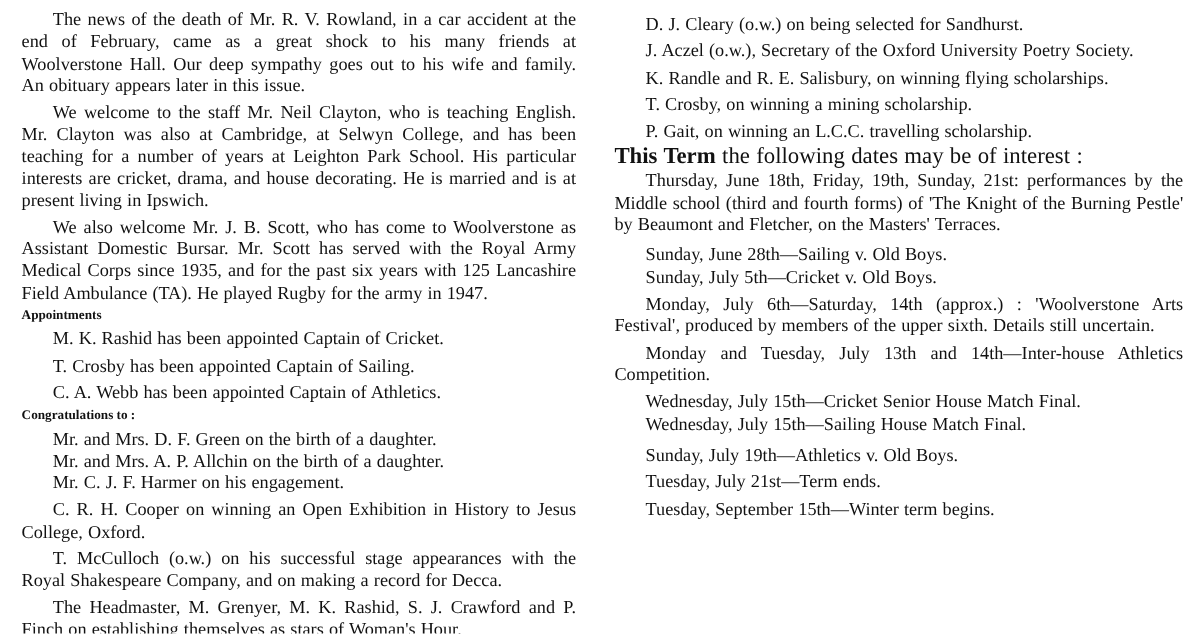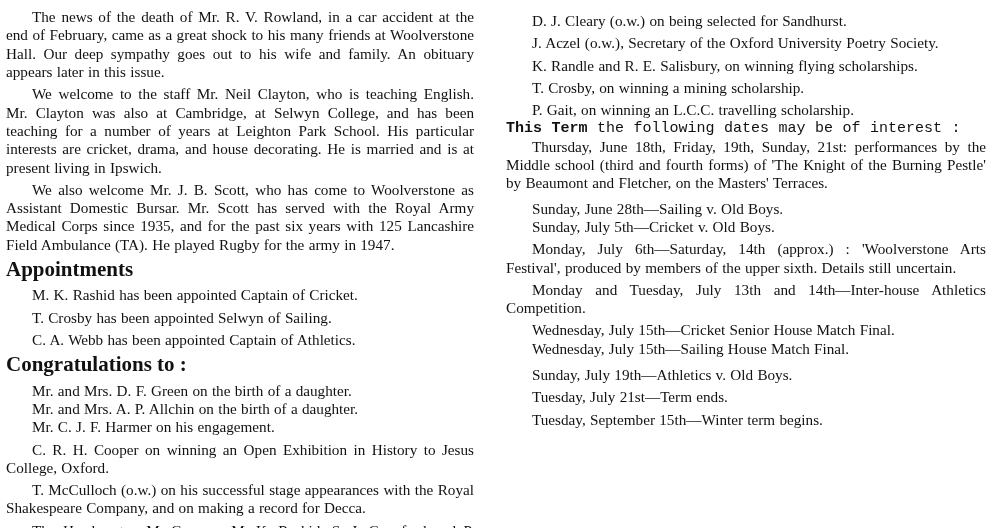--- a/index.html
+++ b/index.html
@@ -13,21 +13,21 @@
     font-family: "Liberation Serif", serif;
     color: #111111;
     overflow: hidden;
   }
   #page {
     width: 1000px;
     height: 528px;
     position: relative;
     display: flex;
     box-sizing: border-box;
-    padding: 8px 14px 0 6px;
+    padding: 8px 14px 0 18px;
   }
   .column {
     width: 50%;
     box-sizing: border-box;
   }
   .column.left {
     padding-right: 22px;
   }
   .column.right {
     padding-left: 10px;
@@ -38,61 +38,60 @@
     line-height: 1.205;
     text-align: justify;
     text-justify: inter-word;
     word-spacing: 0.5px;
   }
   p.indent {
     text-indent: 26px;
   }
   .heading {
     margin: 0;
-    font-size: 21px;
+    font-size: 11px;
     font-weight: bold;
     line-height: 1.205;
     margin-top: 3px;
   }
   .gap-sm { height: 4px; }
   .gap-md { height: 7px; }
   .runin-bold { font-weight: bold; }
   .item {
     margin: 0;
     font-size: 15.2px;
     line-height: 1.205;
     text-indent: 26px;
     text-align: justify;
   }
   .item-noind {
     margin: 0;
-    font-size: 15px;
+    font-size: 19px;
     line-height: 1.205;
     text-align: justify;
-    font-family: Liberation Mono, monospace;
   }
 </style>
 </head>
 <body>
 
 <div id="page">
 
   <div class="column left">
 
     <p class="indent">The news of the death of Mr. R. V. Rowland, in a car accident at the end of February, came as a great shock to his many friends at Woolverstone Hall. Our deep sympathy goes out to his wife and family. An obituary appears later in this issue.</p>
     <div class="gap-sm"></div>
     <p class="indent">We welcome to the staff Mr. Neil Clayton, who is teaching English. Mr. Clayton was also at Cambridge, at Selwyn College, and has been teaching for a number of years at Leighton Park School. His particular interests are cricket, drama, and house decorating. He is married and is at present living in Ipswich.</p>
     <div class="gap-sm"></div>
     <p class="indent">We also welcome Mr. J. B. Scott, who has come to Woolverstone as Assistant Domestic Bursar. Mr. Scott has served with the Royal Army Medical Corps since 1935, and for the past six years with 125 Lancashire Field Ambulance (TA). He played Rugby for the army in 1947.</p>
 
     <div class="heading">Appointments</div>
     <div class="gap-sm"></div>
     <p class="item">M. K. Rashid has been appointed Captain of Cricket.</p>
     <div class="gap-sm"></div>
-    <p class="item">T. Crosby has been appointed Selwyn of Sailing.</p>
+    <p class="item">T. Crosby has been appointed Captain of Sailing.</p>
     <div class="gap-sm"></div>
     <p class="item">C. A. Webb has been appointed Captain of Athletics.</p>
 
     <div class="heading">Congratulations to :</div>
     <div class="gap-sm"></div>
     <p class="item">Mr. and Mrs. D. F. Green on the birth of a daughter.</p>
     <p class="item">Mr. and Mrs. A. P. Allchin on the birth of a daughter.</p>
     <p class="item">Mr. C. J. F. Harmer on his engagement.</p>
     <div class="gap-sm"></div>
     <p class="item">C. R. H. Cooper on winning an Open Exhibition in History to Jesus College, Oxford.</p>

